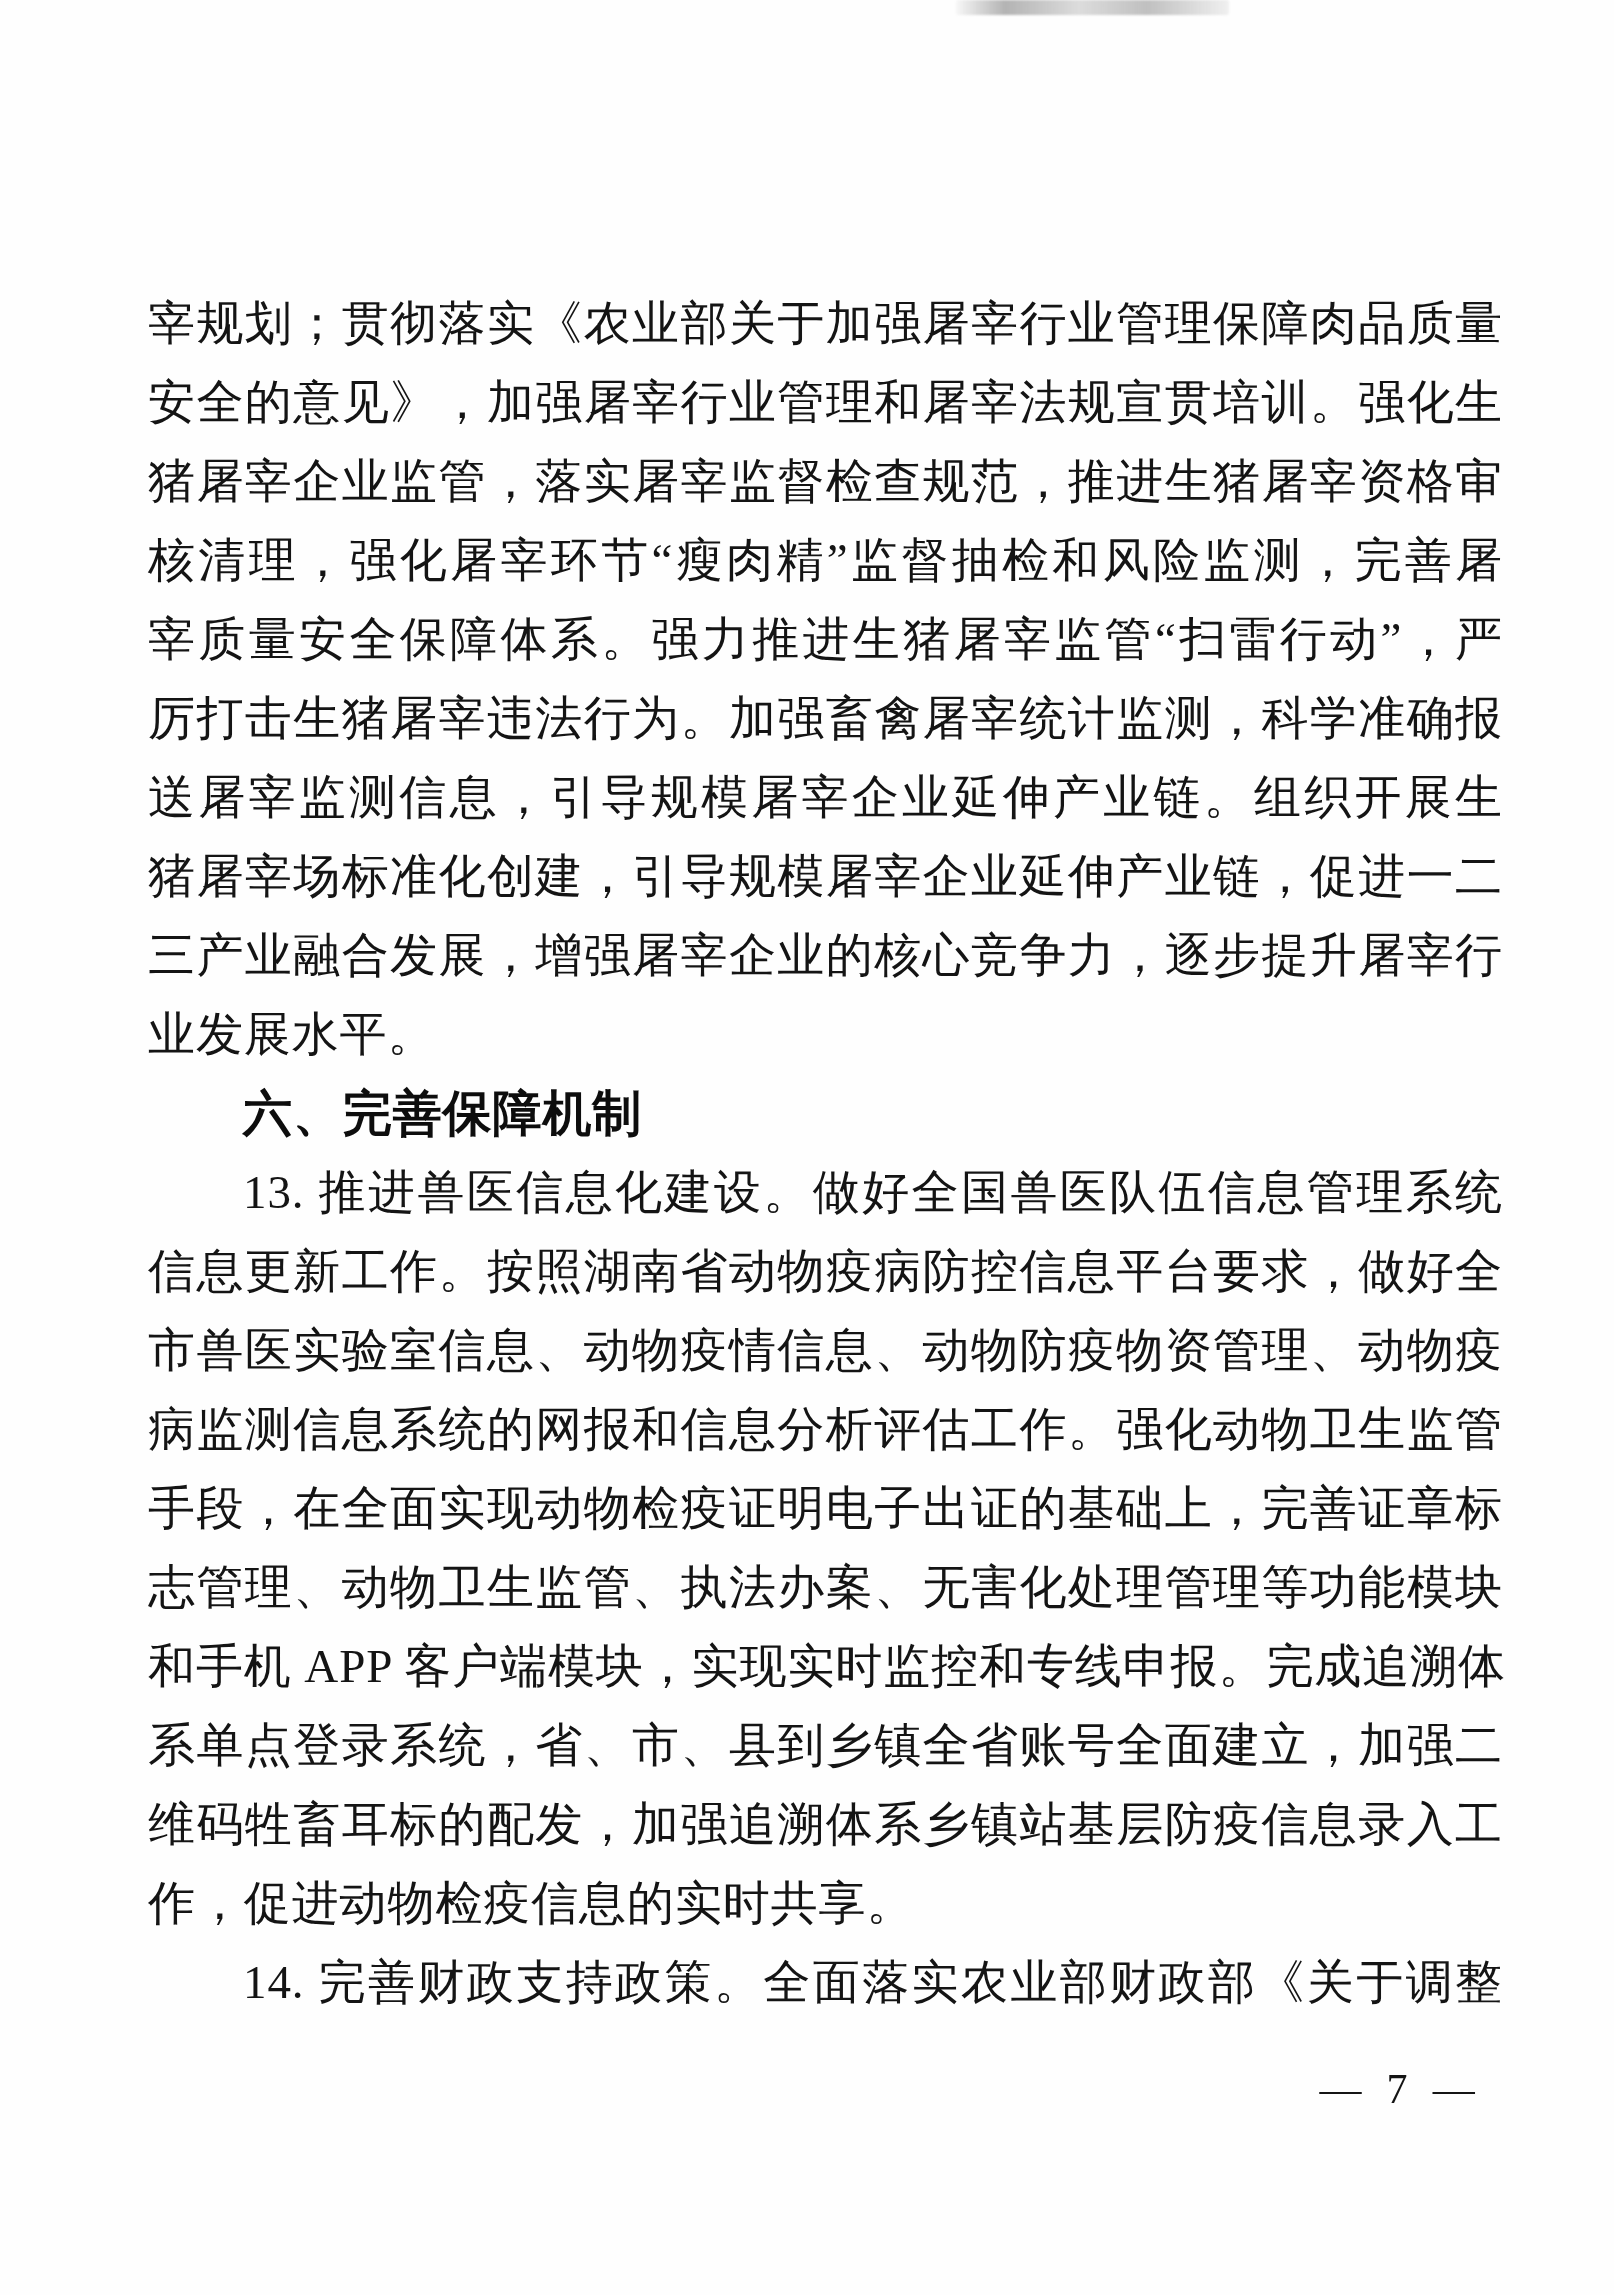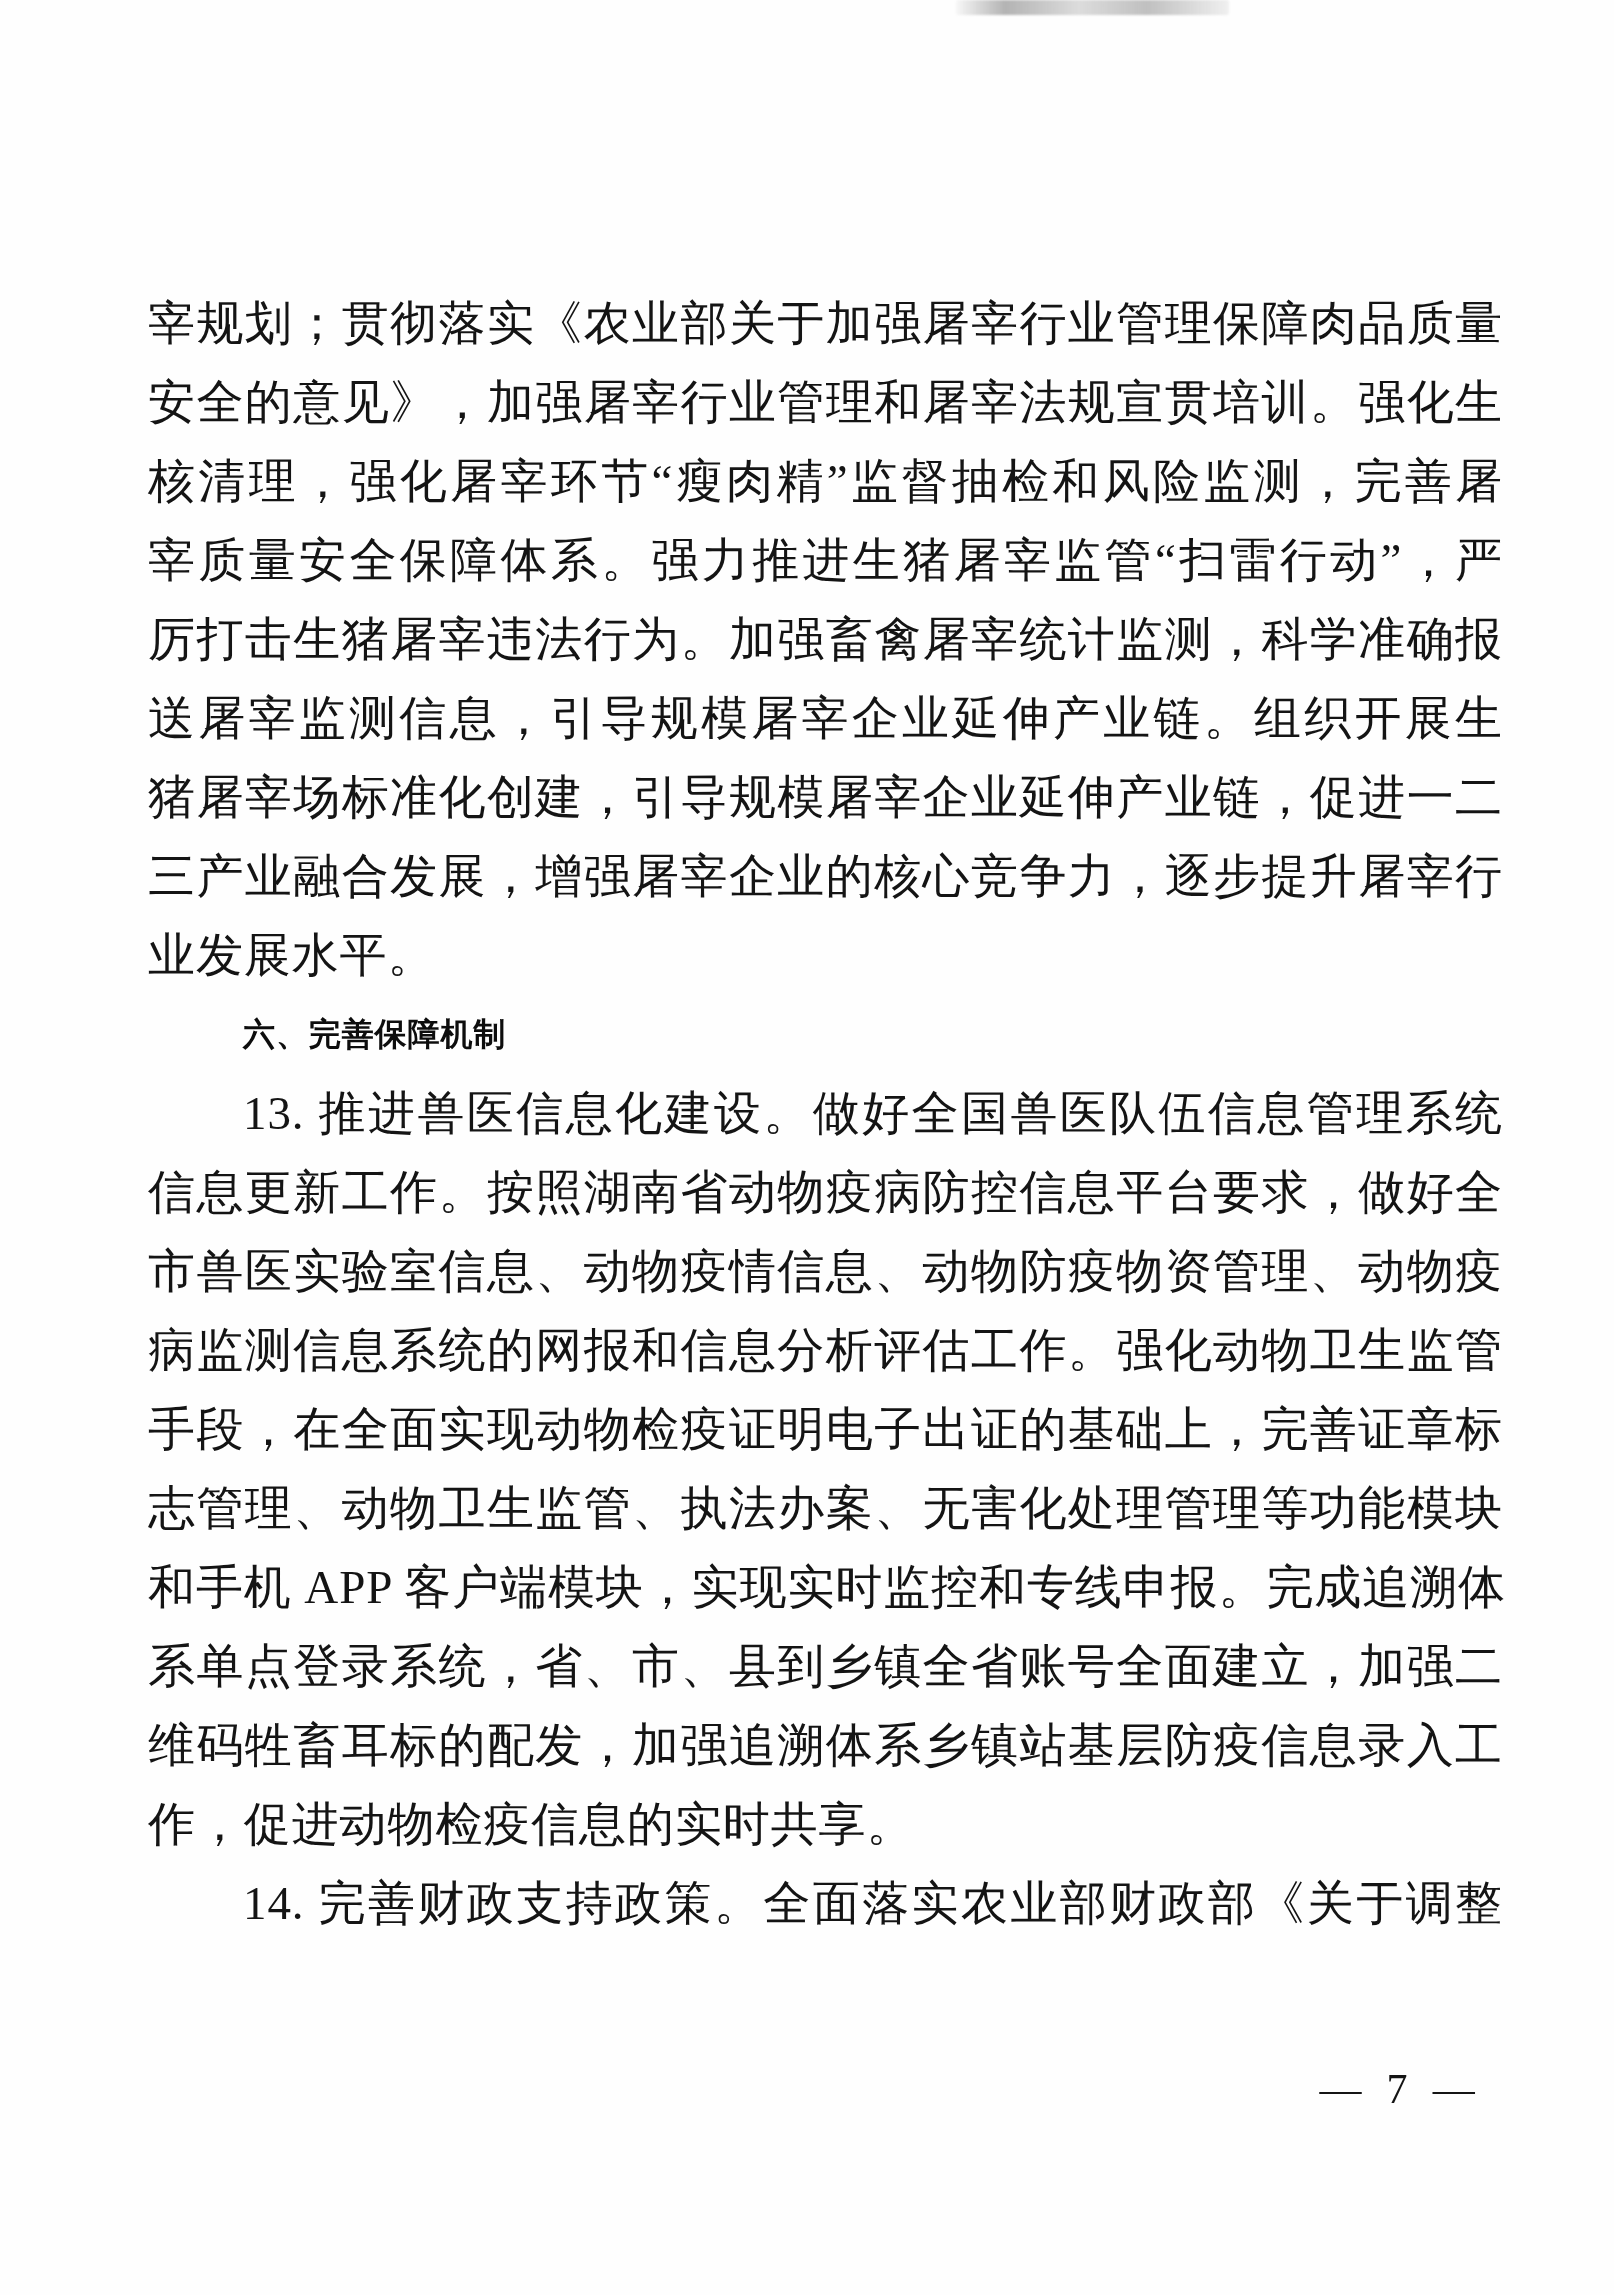--- a/index.html
+++ b/index.html
@@ -53,21 +53,21 @@
   .line.last {
     text-align: center;
     text-align-last: left;
   }
   .line.indent {
     padding-left: 95px;
   }
   .line.heading {
     font-family: "Liberation Sans", "DejaVu Sans", sans-serif;
     font-weight: 700;
-    font-size: 32px;
+    font-size: 49px;
     text-align: left;
     text-align-last: left;
     color: #0d0d0d;
   }
   .page-number {
     position: absolute;
     top: 2062px;
     right: 133px;
     font-size: 42px;
     line-height: 55px;
@@ -79,20 +79,21 @@
 </head>
 <body>
 
 <div class="page">
 
   <div class="scan-artifact"></div>
 
   <div class="content">
     <div class="line">宰规划；贯彻落实《农业部关于加强屠宰行业管理保障肉品质量</div>
     <div class="line">安全的意见》，加强屠宰行业管理和屠宰法规宣贯培训。强化生</div>
+    <div class="line">猪屠宰企业监管，落实屠宰监督检查规范，推进生猪屠宰资格审</div>
     <div class="line">核清理，强化屠宰环节“瘦肉精”监督抽检和风险监测，完善屠</div>
     <div class="line">宰质量安全保障体系。强力推进生猪屠宰监管“扫雷行动”，严</div>
     <div class="line">厉打击生猪屠宰违法行为。加强畜禽屠宰统计监测，科学准确报</div>
     <div class="line">送屠宰监测信息，引导规模屠宰企业延伸产业链。组织开展生</div>
     <div class="line">猪屠宰场标准化创建，引导规模屠宰企业延伸产业链，促进一二</div>
     <div class="line">三产业融合发展，增强屠宰企业的核心竞争力，逐步提升屠宰行</div>
     <div class="line last">业发展水平。</div>
     <div class="line heading indent">六、完善保障机制</div>
     <div class="line indent">13. 推进兽医信息化建设。做好全国兽医队伍信息管理系统</div>
     <div class="line">信息更新工作。按照湖南省动物疫病防控信息平台要求，做好全</div>

